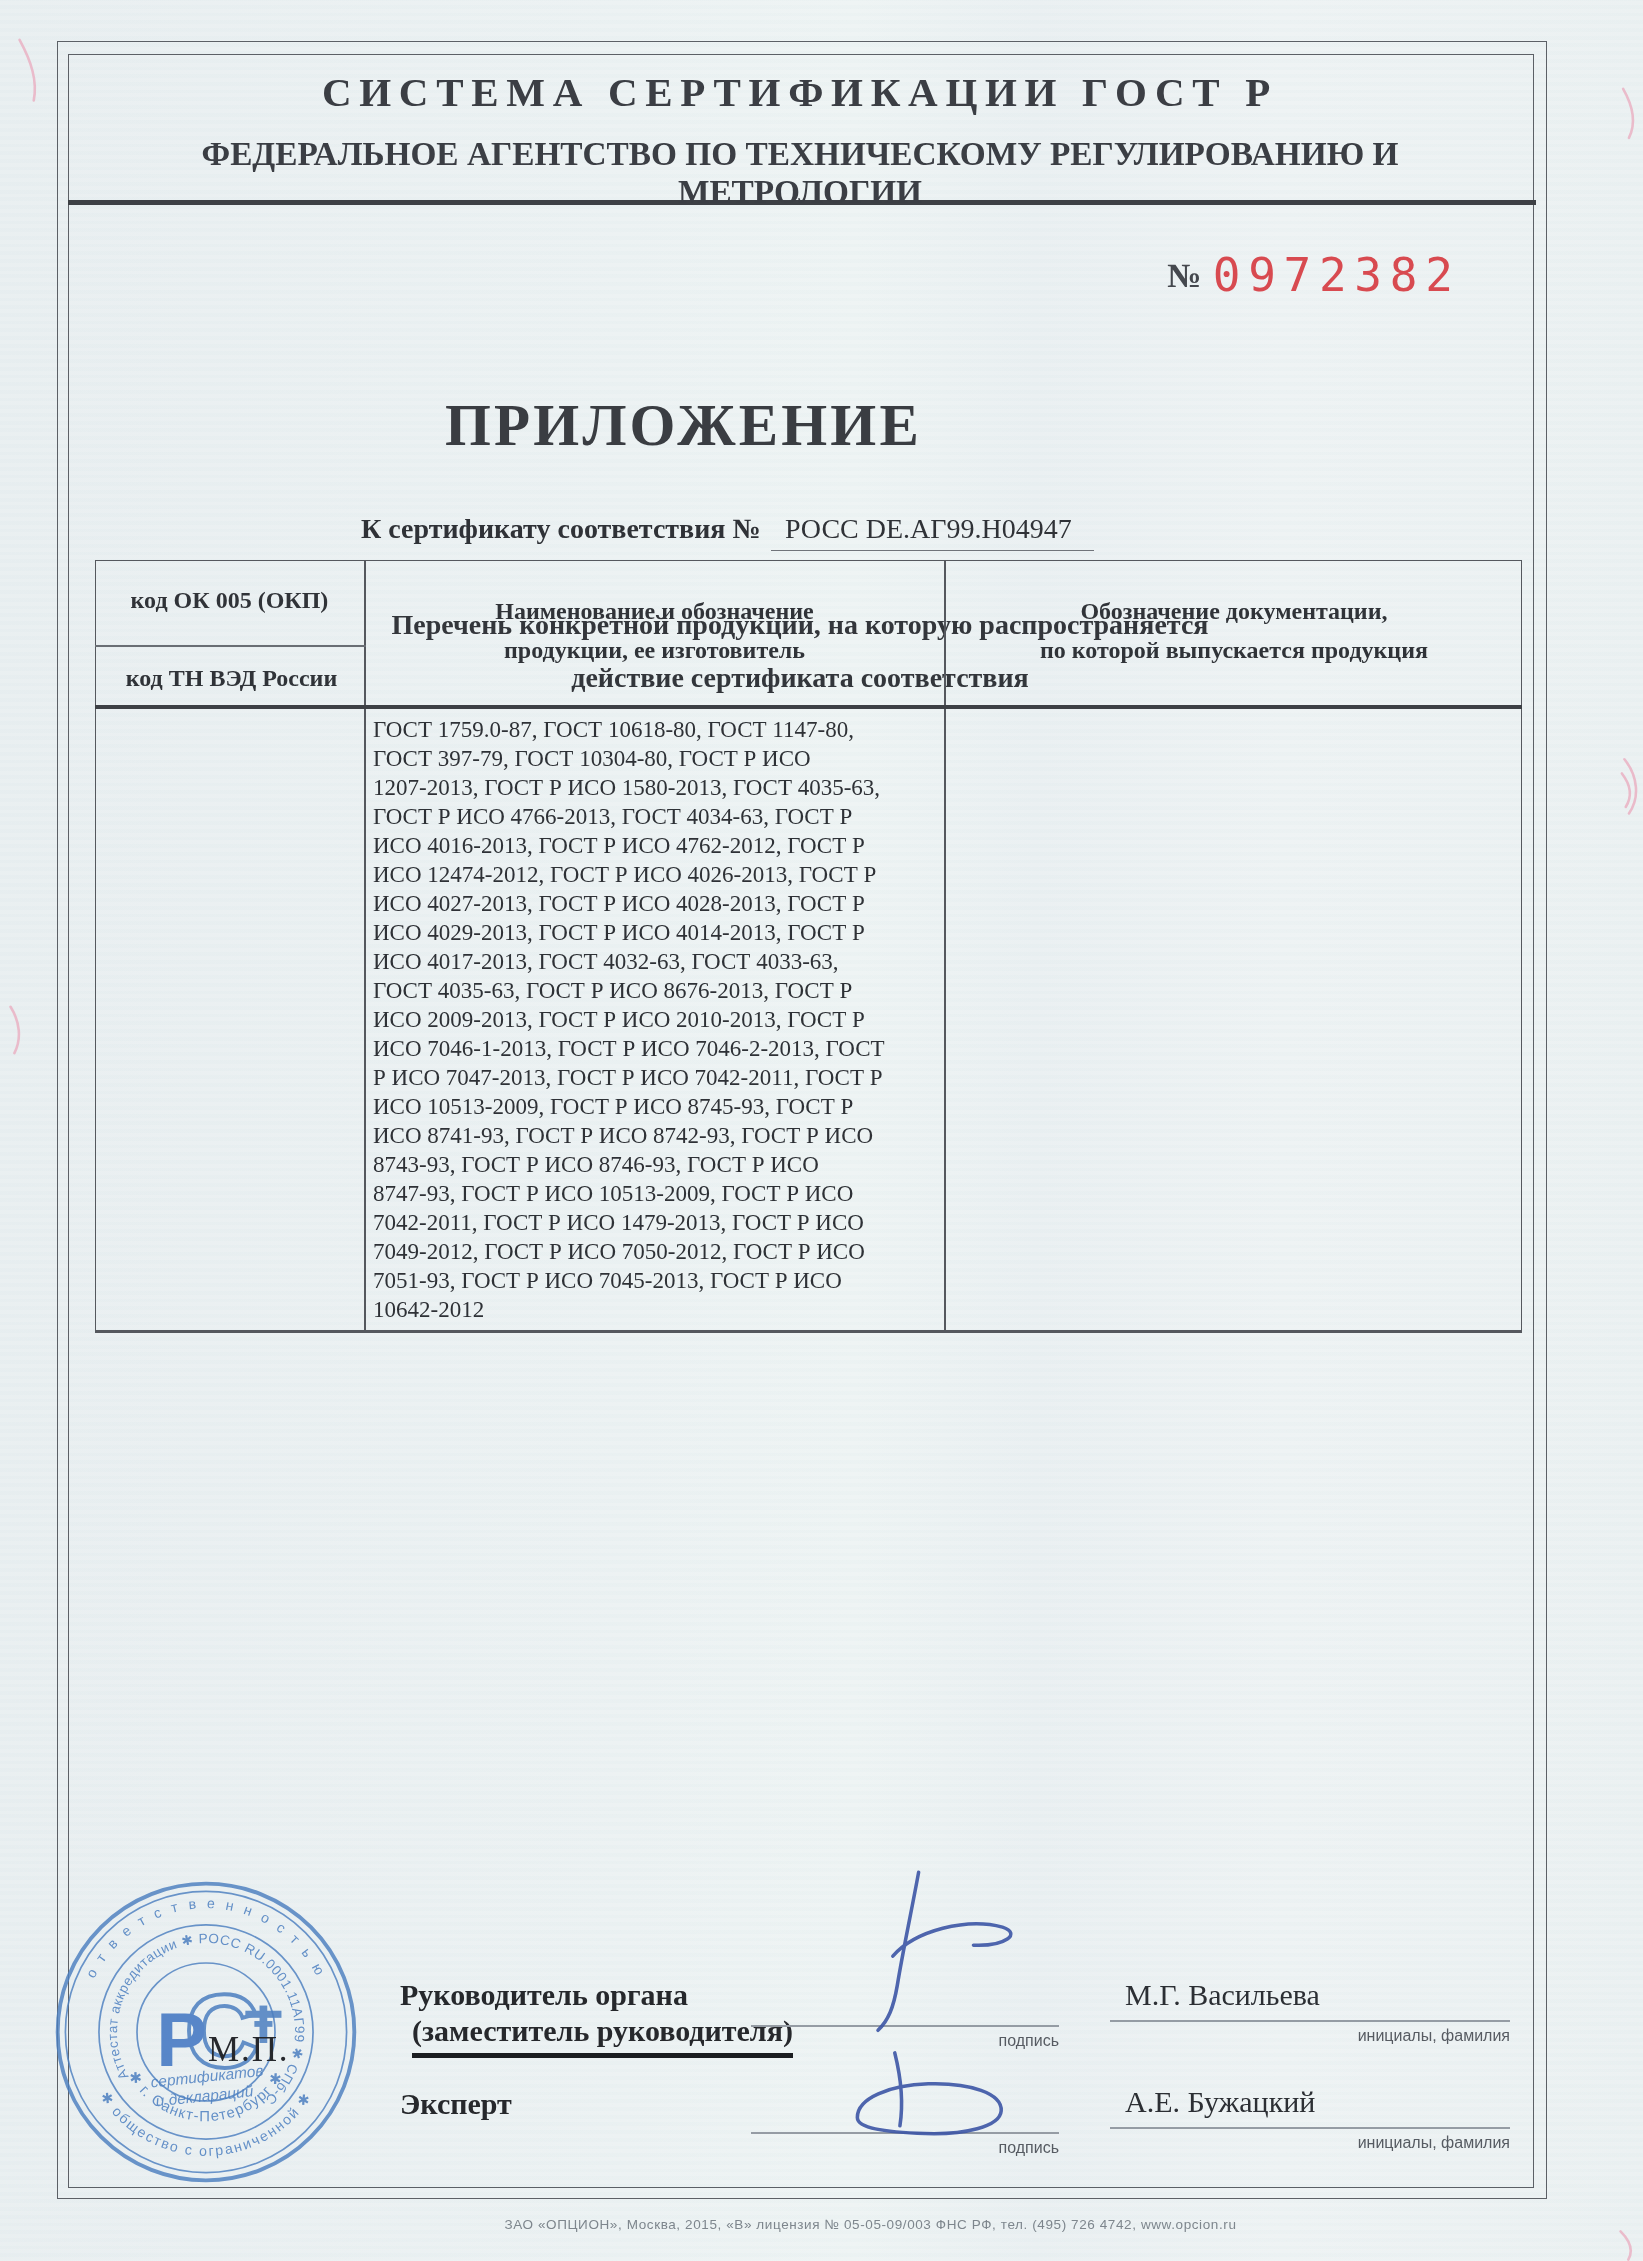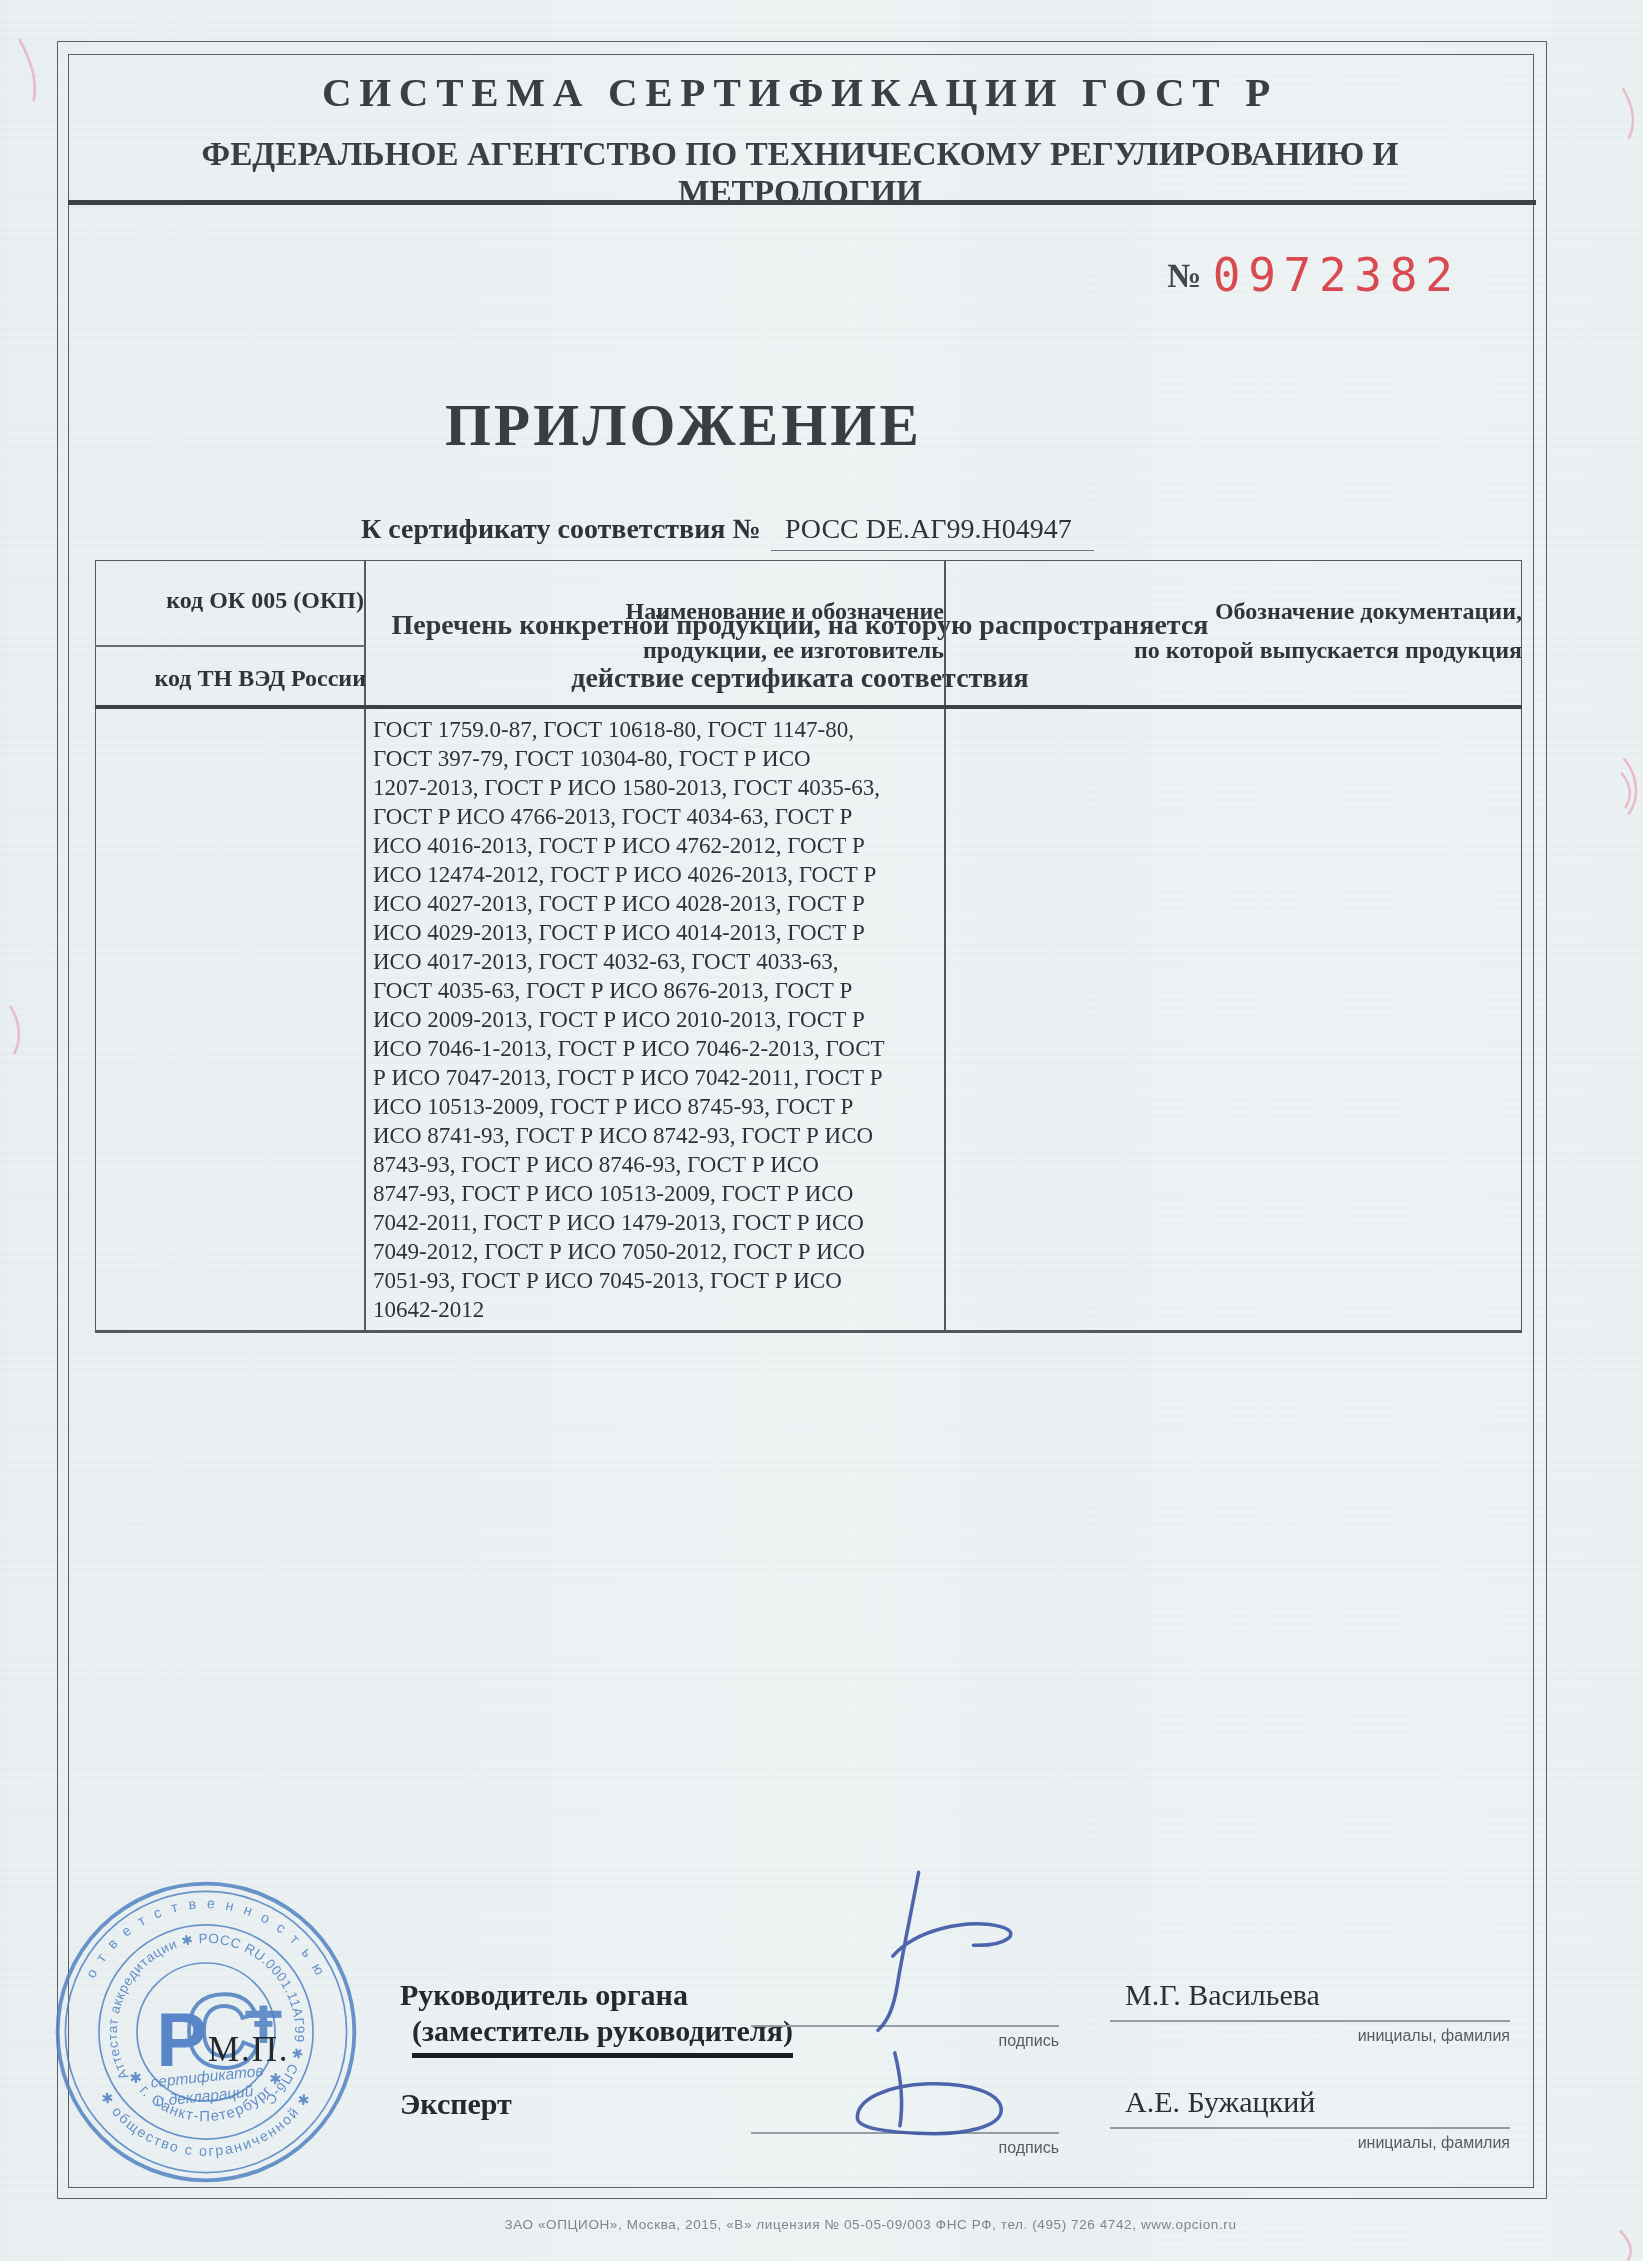--- a/index.html
+++ b/index.html
@@ -31,21 +31,21 @@
                padding:0 22px 5.2px 14px;margin-left:10.3px;}
   .subtitle{left:68px;top:598px;width:1464px;text-align:center;font-size:28px;font-weight:700;
             line-height:53px;white-space:pre-line;color:#33363b;z-index:2;}
   
   .t-outer{left:95px;top:560px;width:1427px;height:773px;border:1.9px solid #55585e;
            border-bottom-width:3.9px;z-index:2;box-sizing:border-box;}
   .t-v1{left:364px;top:560px;width:1.9px;height:773px;background:#55585e;z-index:2;}
   .t-v2{left:944px;top:560px;width:1.9px;height:773px;background:#55585e;z-index:2;}
   .t-hsplit{left:95px;top:645px;width:271px;height:1.9px;background:#6a6e74;z-index:2;}
   .t-hbody{left:95px;top:705px;width:1427px;height:3.9px;background:#3d4045;z-index:2;}
-  .th{z-index:2;text-align:right;font-size:24px;font-weight:600;color:#303338;line-height:39px;white-space:pre-line;}
+  .th{z-index:2;text-align:center;font-size:24px;font-weight:600;color:#303338;line-height:39px;white-space:pre-line;}
   .th1a{left:95px;top:581px;width:269px;}
   .th1b{left:97px;top:659px;width:269px;}
   .th2{left:365px;top:592px;width:579px;}
   .th3{left:946px;top:592px;width:576px;}
   .tbody-text{left:373px;top:715px;width:569px;font-size:23px;line-height:29px;
               white-space:pre;color:#2e3136;z-index:2;}
   
   .sig-label{font-size:30px;font-weight:700;color:#26282c;z-index:2;white-space:nowrap;}
   .role1a{left:400px;top:1978px;}
   .role1b{left:400px;top:2014px;border-bottom:5.2px solid #1c1e21;padding-bottom:5.2px;margin-left:12px;}

